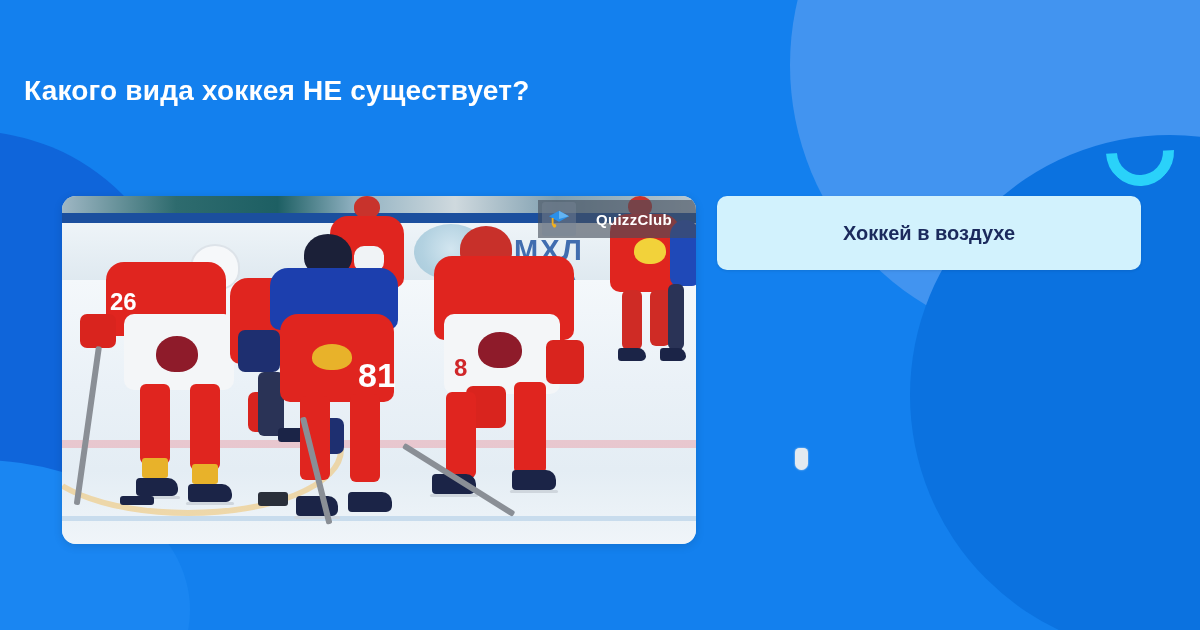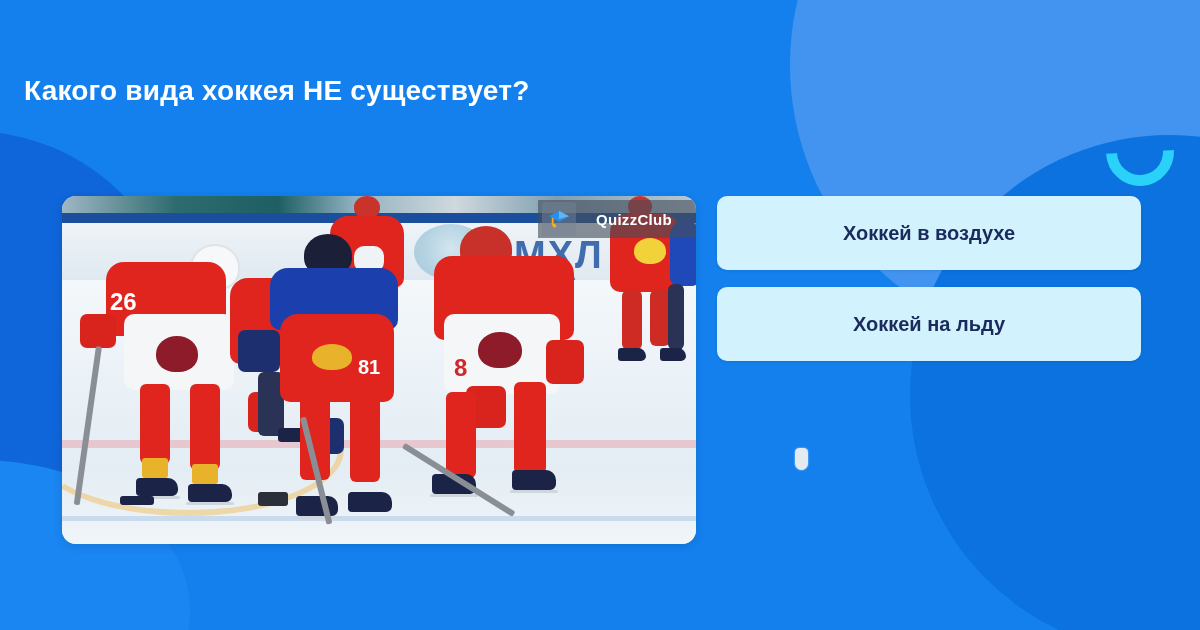--- a/index.html
+++ b/index.html
@@ -151,21 +151,21 @@
     left: 352px; top: 28px;
     width: 74px; height: 56px;
     border-radius: 50%;
     background: radial-gradient(circle at 50% 45%, #cfe4ef 0%, #a9ccdd 60%, #9dc3d6 100%);
     opacity: .85;
   }
   .mhl {
     position: absolute;
     left: 452px; top: 38px;
     color: #2f5fa8;
-    font-size: 38px;
+    font-size: 29px;
     font-weight: bold;
     letter-spacing: 2px;
     opacity: .9;
   }
   .mhl2 {
     position: absolute;
     left: 452px; top: 70px;
     color: #2f5fa8;
     font-size: 22px;
     font-weight: bold;
@@ -427,21 +427,21 @@
         <div class="glove" style="left:186px; top:196px; width:36px; height:40px;"></div>
         <div class="leg" style="left:196px; top:176px; width:26px; height:64px; background:#2a3356;"></div>
         <div class="skate" style="left:216px; top:232px; width:36px; height:14px;"></div>
       </div>
 
       <div class="player">
         <div class="helmet" style="left:242px; top:38px;  width:48px; height:42px; background:#1b2038;"></div>
         <div class="torso-blue" style="left:208px; top:72px;  width:128px; height:62px; background:#1c3fae;"></div>
         <div class="torso-red" style="left:218px; top:118px; width:114px; height:88px;"></div>
         <div class="crest" style="left:250px; top:148px; width:40px; height:26px; background:#e8b22a;"></div>
-        <div class="num" style="left:296px; top:160px; font-size:20px;">81</div>
+        <div class="num" style="left:296px; top:160px; font-size:34px;">81</div>
         <div class="glove-navy" style="left:244px; top:222px; width:38px; height:36px; background:#1e2f70;"></div>
         <div class="leg" style="left:238px; top:200px; width:30px; height:84px;"></div>
         <div class="leg" style="left:288px; top:198px; width:30px; height:88px;"></div>
         <div class="skate" style="left:234px; top:300px; width:42px; height:20px;"></div>
         <div class="skate" style="left:286px; top:296px; width:44px; height:20px;"></div>
         <div class="skate-blade" style="left:232px; top:320px; width:46px;"></div>
         <div class="stick" style="left:238px; top:222px; width:6px; height:110px; transform:rotate(-14deg);"></div>
         <div class="puck" style="left:196px; top:296px; width:30px; height:14px;"></div>
       </div>
 
@@ -472,17 +472,16 @@
           <path d="M5 10 L5 16 Q5 18 7 18" stroke="#f2b01e" stroke-width="2" fill="none"></path>
           <circle cx="7" cy="18.5" r="2" fill="#f2b01e"></circle>
         </svg>
       </div>
       <span class="wm-label">QuizzClub</span>
     </div>
   </div>
 
   <div class="answers">
     <div class="answer">Хоккей в воздухе</div>
-    <div class="answer">Хоккей на льду</div>
     <div class="drag-handle"></div>
   </div>
 
 </div>
 
 </body></html>

